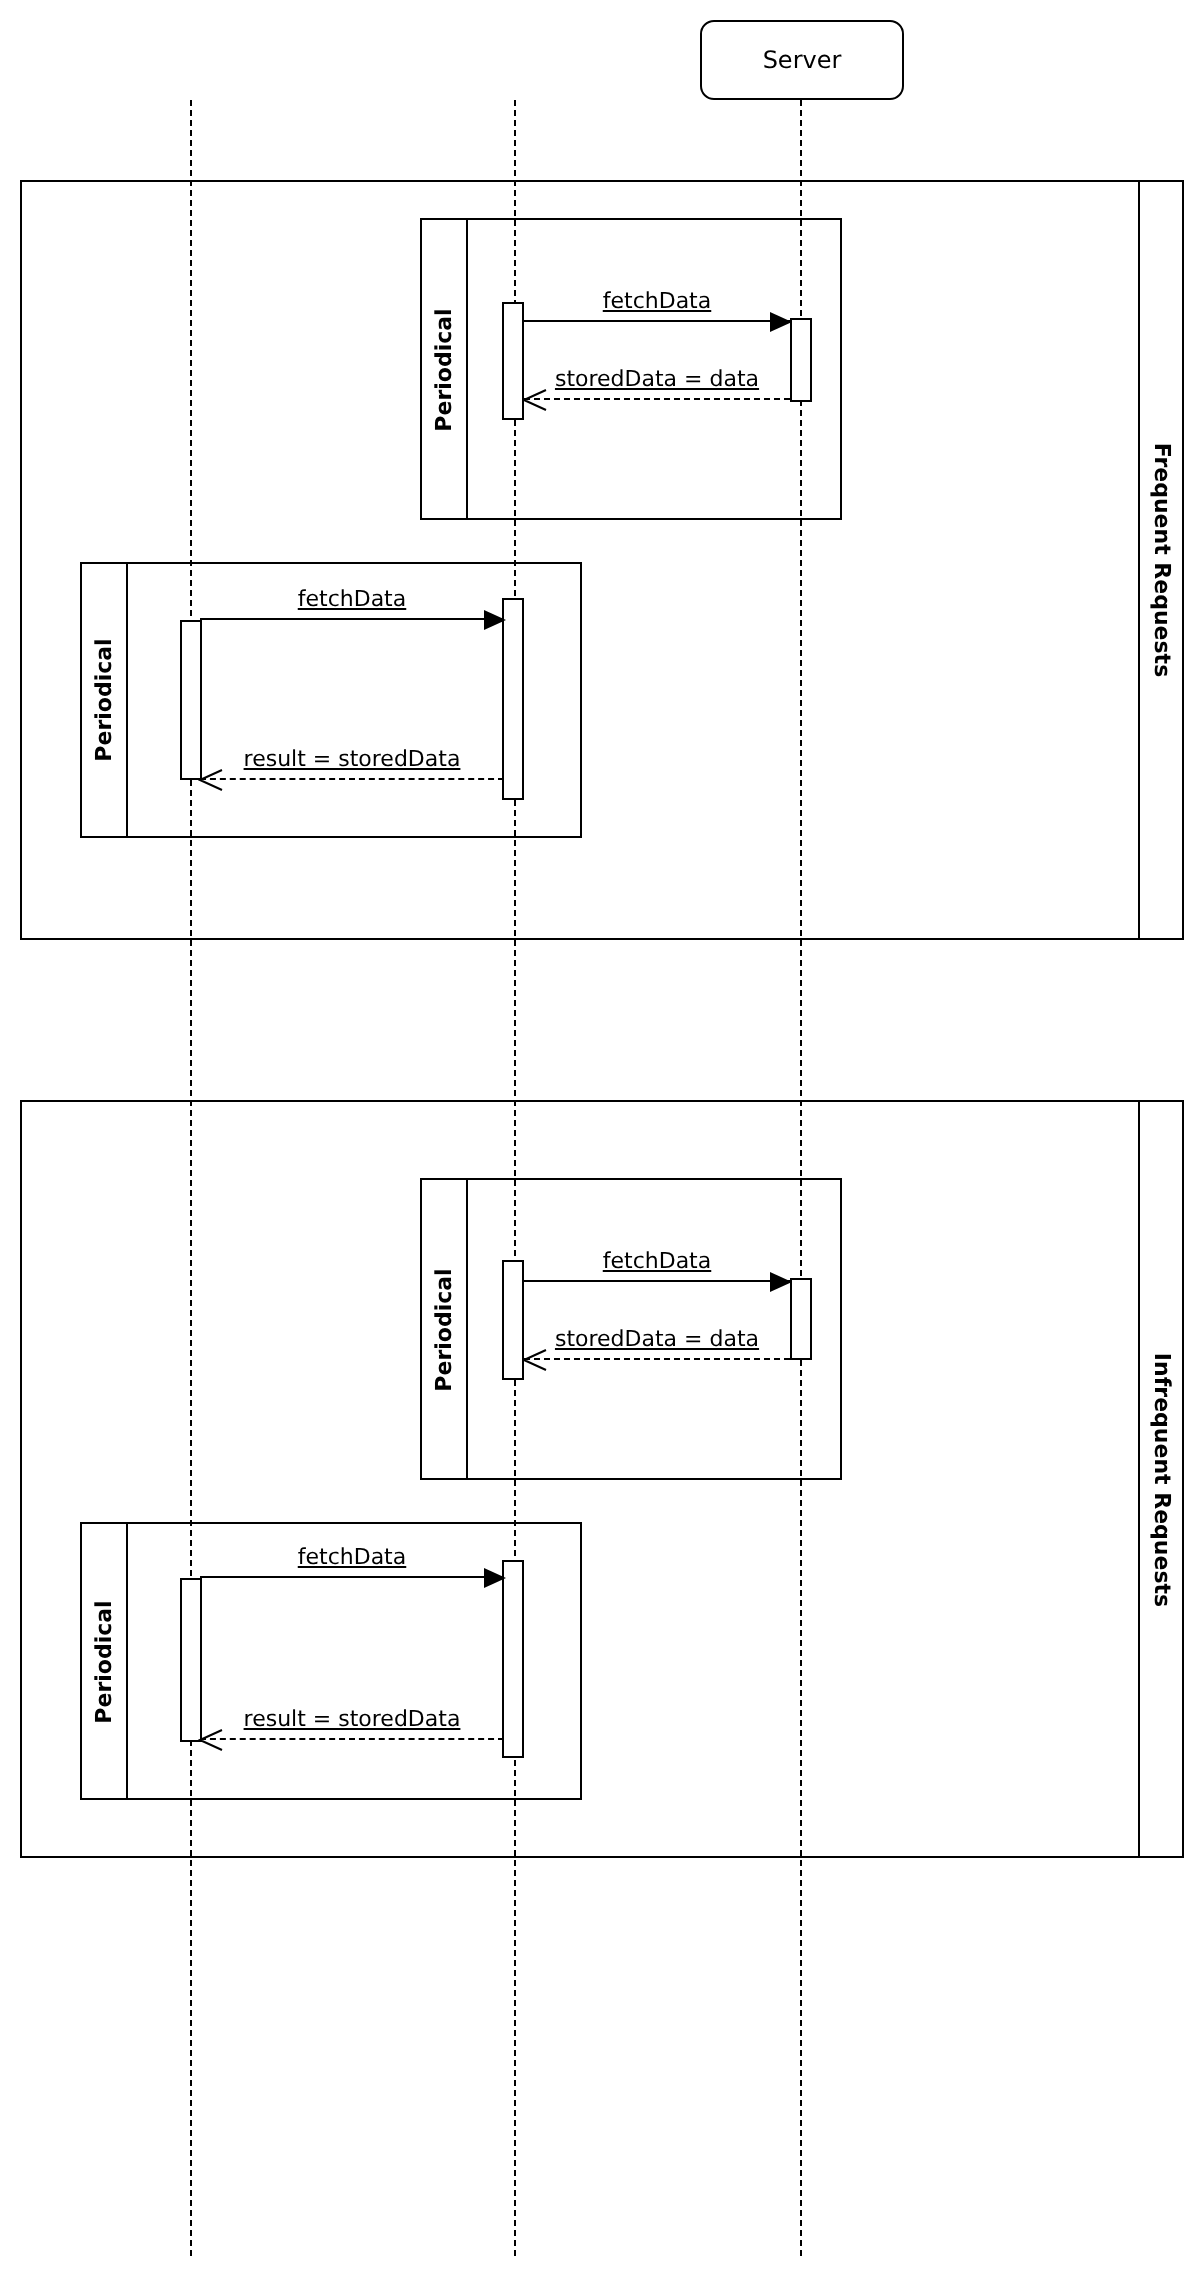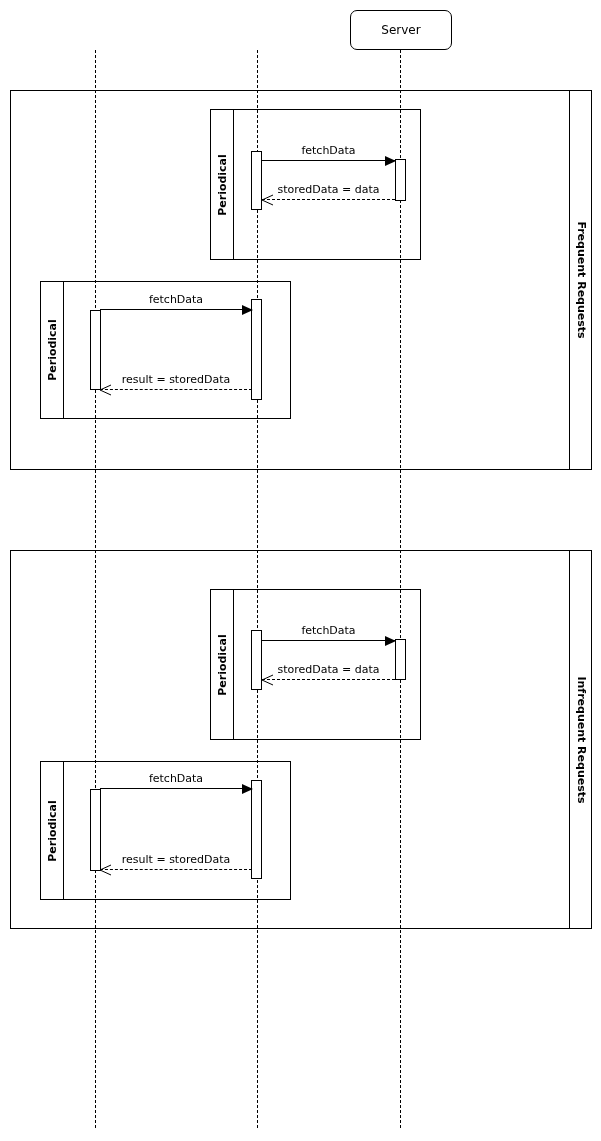--- a/index.html
+++ b/index.html
@@ -98,20 +98,21 @@
     height: 17px;
     font-size: 11px;
     z-index: 6;
   }
   .msg .lbl {
     height: 14px;
     line-height: 14px;
     text-align: center;
     margin-bottom: 2px;
     white-space: nowrap;
+    text-decoration: underline;
   }
   .msg .line {
     position: relative;
     height: 0;
     border-top: 1px solid #000;
   }
   .msg.return .line {
     border-top-style: dashed;
   }
   .arrow-solid {

